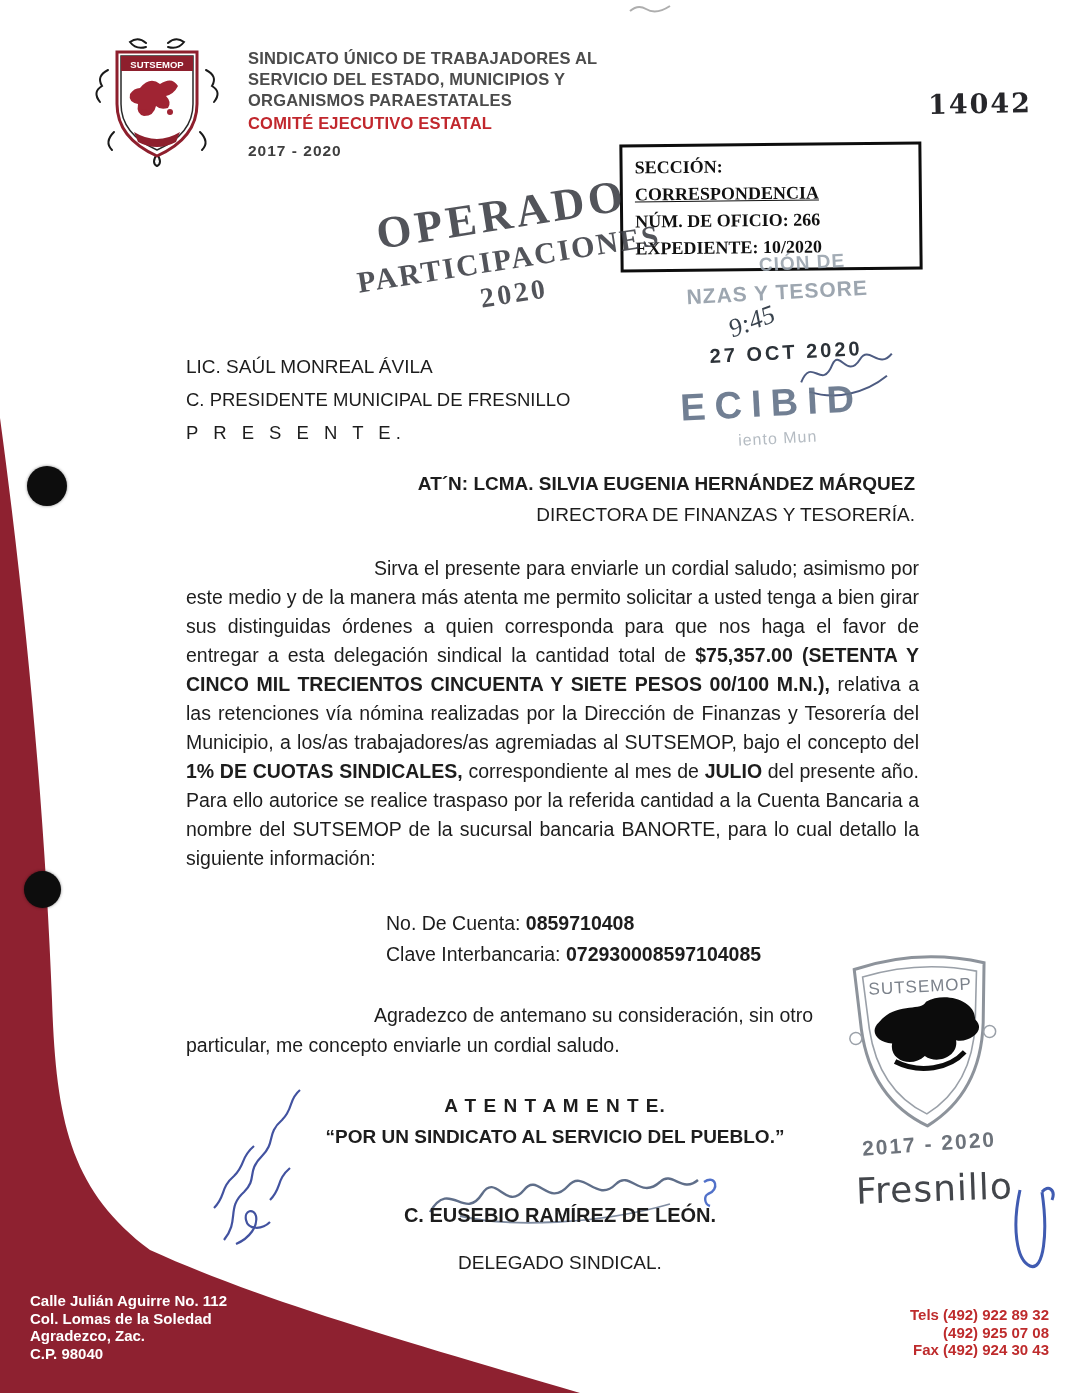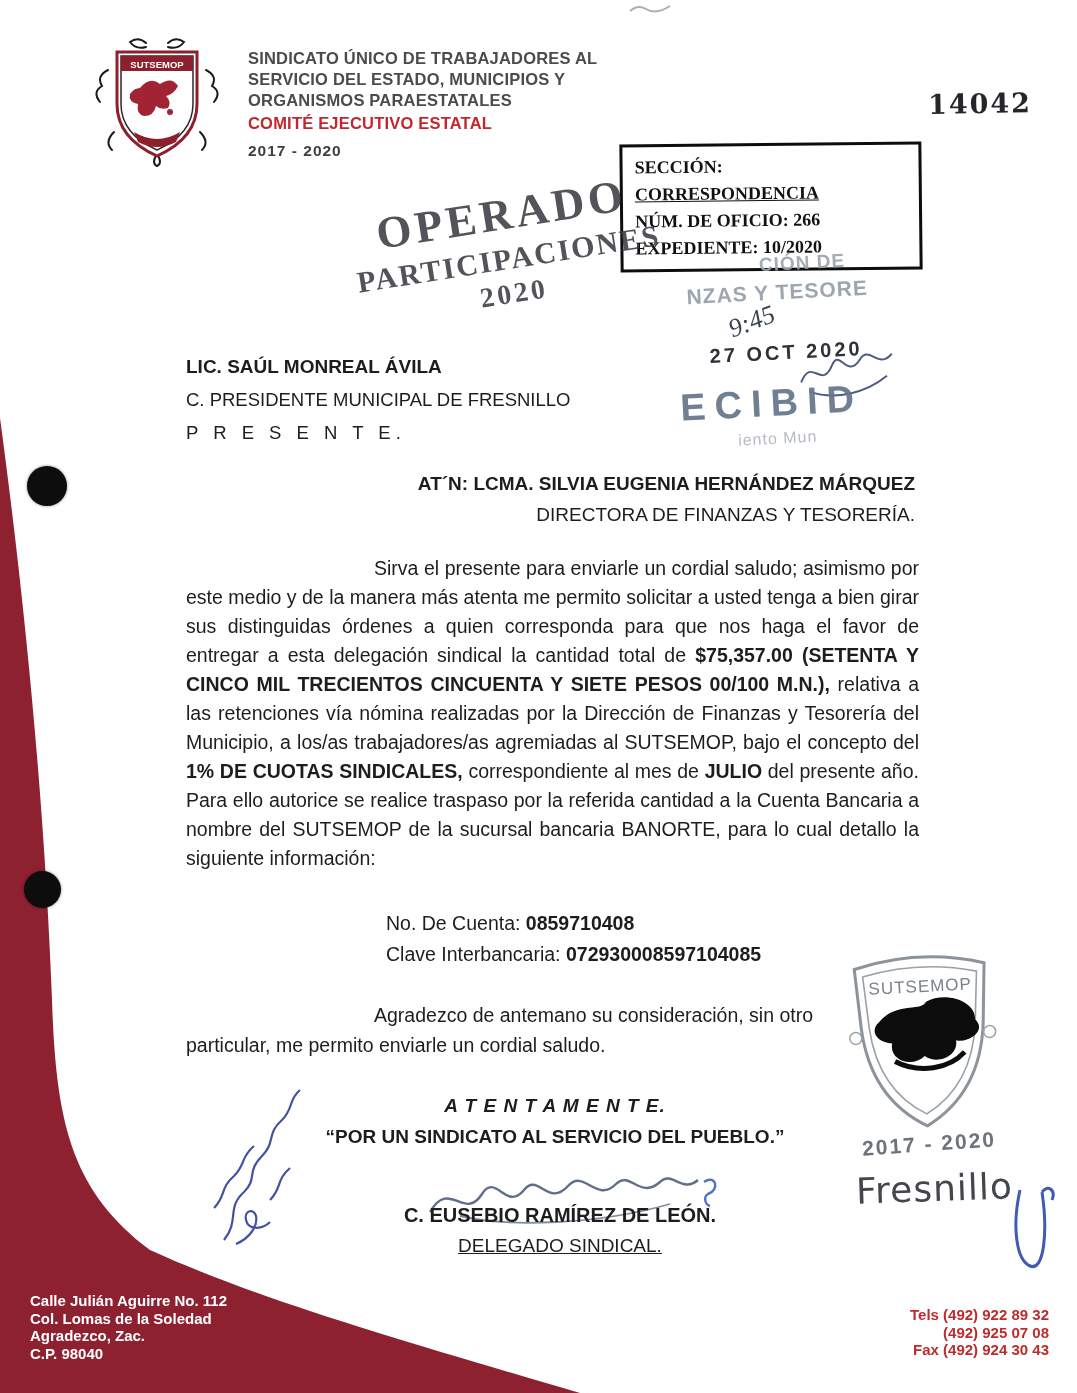--- a/index.html
+++ b/index.html
@@ -49,45 +49,45 @@
   .rc-f2 { position:absolute; left:18px; top:27px; font-size:21px; font-weight:bold; color:#98a2ac; letter-spacing:1px; opacity:.95; }
   .rc-time { position:absolute; left:58px; top:52px; font-size:26px; font-style:italic; color:#39434e;
     font-family:"Liberation Serif", serif; transform:rotate(-18deg); }
   .rc-date { position:absolute; left:38px; top:88px; font-size:20px; font-weight:bold; color:#2c3238; letter-spacing:3px; }
   .rc-sign { position:absolute; left:122px; top:96px; }
   .rc-big { position:absolute; left:6px; top:128px; font-size:38px; font-weight:bold; color:#66758a; letter-spacing:9px; opacity:.92; }
   .rc-f3 { position:absolute; left:62px; top:176px; font-size:16px; color:#a8b0b8; letter-spacing:1px; opacity:.85; }
 
   
   .addressee { position:absolute; left:186px; top:350px; line-height:33px; }
-  .addr-name { font-size:19px; font-weight:bold; }
+  .addr-name { font-size:19px; font-weight:normal; }
   .addr-title { font-size:18.5px; }
   .addr-presente { font-size:18.5px; letter-spacing:5px; }
 
   
   .attention { position:absolute; left:390px; top:468px; width:525px; text-align:right; line-height:31px; }
   .attn-1 { font-size:19px; font-weight:bold; }
   .attn-2 { font-size:19px; }
 
   
   .body1 { position:absolute; left:186px; top:554px; width:733px; margin:0;
     font-size:19.5px; line-height:29px; text-align:justify; text-indent:188px; }
   .b { font-weight:bold; }
   .account { position:absolute; left:386px; top:908px; font-size:19.5px; line-height:31px; }
   .body2 { position:absolute; left:186px; top:1000px; width:648px; margin:0;
     font-size:19.5px; line-height:30px; text-indent:188px; }
 
   
   .closing { position:absolute; left:275px; top:1090px; width:560px; text-align:center; line-height:31px; }
-  .cl-at { font-size:19px; font-weight:bold; letter-spacing:1px;font-style:italic; }
+  .cl-at { font-size:19px; font-weight:bold; letter-spacing:1px; }
   .cl-slogan { font-size:19px; font-weight:bold; }
   .cl-date { font-size:19px; }
   .signer { position:absolute; left:290px; top:1204px; width:540px; text-align:center; }
   .signer-name { font-size:20px; font-weight:bold; }
-  .signer-title { font-size:19px; margin-top:8px;text-decoration:underline; }
+  .signer-title { font-size:19px; margin-top:25px; }
   .main-sign { position:absolute; left:420px; top:1164px; }
 
   
   .stamp-shield { position:absolute; left:828px; top:940px; }
   .shield-period { position:absolute; left:862px; top:1132px; font-size:21px; color:#6d737b;
     letter-spacing:2px; transform:rotate(-4deg); font-weight:bold; }
   .shield-city { position:absolute; left:856px; top:1168px; font-size:36px; color:#43464b;
     letter-spacing:1px; transform:rotate(-2deg); font-family:"DejaVu Sans", sans-serif; }
   .blue-mark { position:absolute; left:1008px; top:1182px; }
   .hand-note { position:absolute; left:206px; top:1080px; }
@@ -181,21 +181,21 @@
     <div class="attn-2">DIRECTORA DE FINANZAS Y TESORERÍA.</div>
   </div>
 
   <p class="body1"><span>Sirva el presente para enviarle un cordial saludo; asimismo por este medio y de la manera más atenta me permito solicitar a usted tenga a bien girar sus distinguidas órdenes a quien corresponda para que nos haga el favor de entregar a esta delegación sindical la cantidad total de </span><span class="b">$75,357.00 (SETENTA Y CINCO MIL TRECIENTOS CINCUENTA Y SIETE PESOS 00/100 M.N.),</span><span> relativa a las retenciones vía nómina realizadas por la Dirección de Finanzas y Tesorería del Municipio, a los/as trabajadores/as agremiadas al SUTSEMOP, bajo el concepto del </span><span class="b">1% DE CUOTAS SINDICALES,</span><span> correspondiente al mes de </span><span class="b">JULIO</span><span> del presente año. Para ello autorice se realice traspaso por la referida cantidad a la Cuenta Bancaria a nombre del SUTSEMOP de la sucursal bancaria BANORTE, para lo cual detallo la siguiente información:</span></p>
 
   <div class="account">
     <div><span>No. De Cuenta: </span><span class="b">0859710408</span></div>
     <div><span>Clave Interbancaria: </span><span class="b">072930008597104085</span></div>
   </div>
 
-  <p class="body2">Agradezco de antemano su consideración, sin otro particular, me permito enviarle un cordial saludo.</p>
+  <p class="body2">Agradezco de antemano su consideración, sin otro particular, me concepto enviarle un cordial saludo.</p>
 
   <div class="closing">
     <div class="cl-at">A T E N T A M E N T E.</div>
     <div class="cl-slogan">“POR UN SINDICATO AL SERVICIO DEL PUEBLO.”</div>
   </div>
 
   <svg class="main-sign" width="300" height="70" viewBox="0 0 300 70">
     <g fill="none" stroke="#4e5f7d" stroke-width="2.4" opacity=".9">
       <path d="M10,48 C30,14 44,58 62,30 C76,8 86,48 104,26 C118,8 128,44 148,22 C164,4 176,40 196,20 C210,6 220,36 240,18 C252,6 262,30 278,16"></path>
       <path d="M40,52 C90,64 180,60 250,40" stroke-width="1.8" opacity=".8"></path>

